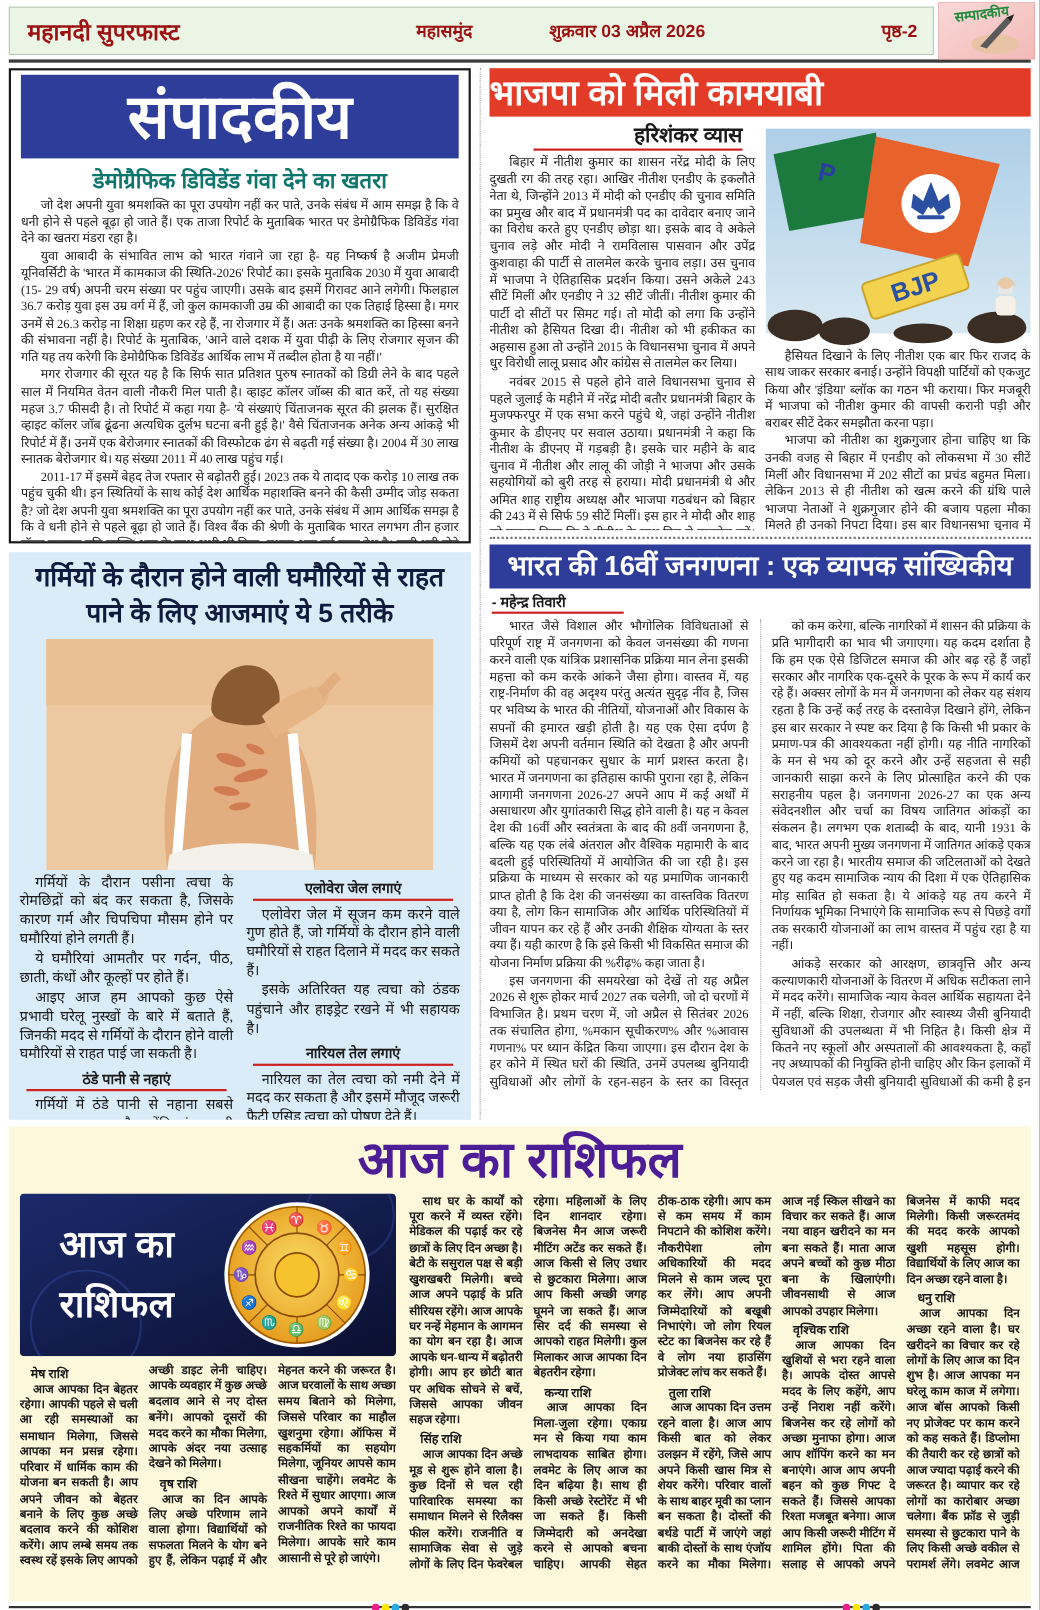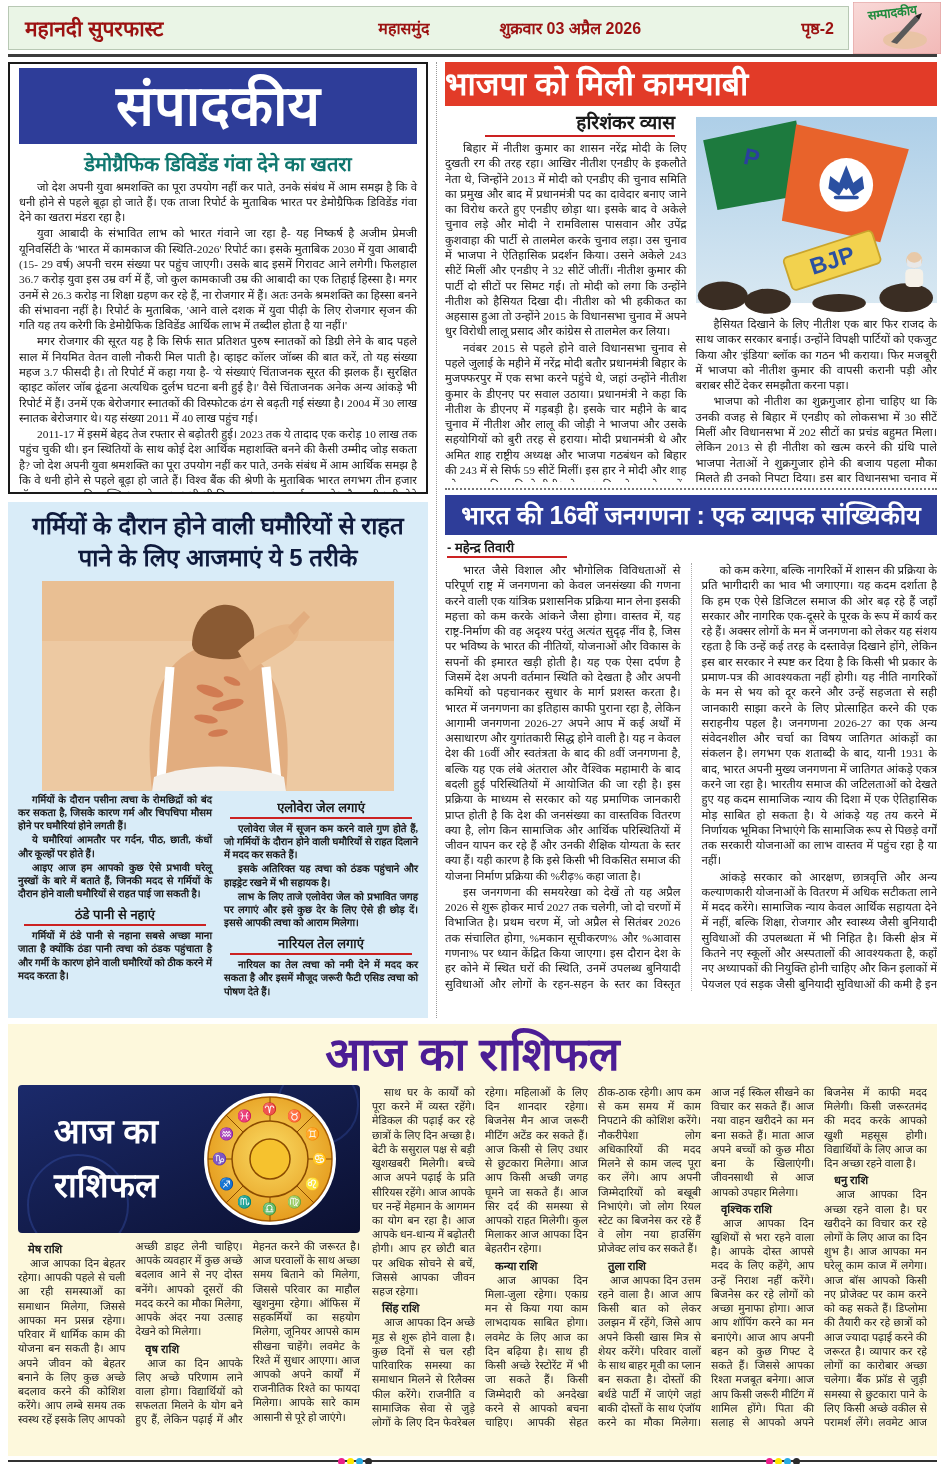--- a/index.html
+++ b/index.html
@@ -28,21 +28,21 @@
   .para{font-size:11.4px;line-height:1.34;text-align:justify;margin:0 0 1px;text-indent:18px;}
   
   .heat-box{margin-top:8px;background:#d9ecf8;height:516px;overflow:hidden;box-sizing:border-box;}
   .heat-headline{color:#0f1a3c;font-size:24px;font-weight:bold;text-align:center;
                  padding:8px 12px 2px;line-height:1.35;font-family:"Liberation Sans","DejaVu Sans",sans-serif;}
   .heat-img{display:block;margin:4px auto 2px;width:352px;height:210px;}
   .heat-cols{display:flex;gap:12px;padding:0 10px;}
   .heat-col{flex:1;min-width:0;}
   .seg-h{font-weight:bold;font-size:13px;text-align:center;border-bottom:2px solid #c22;
          margin:5px 6px 3px;padding-bottom:1px;font-family:"Liberation Sans","DejaVu Sans",sans-serif;}
-  .seg-p{font-size:10px;line-height:1.32;text-align:justify;margin:0 0 1px;text-indent:14px;font-weight:bold;}
+  .seg-p{font-size:13px;line-height:1.32;text-align:justify;margin:0 0 1px;text-indent:14px;}
   
   .bjp-banner{background:#e23b28;color:#fff;font-size:32px;font-weight:bold;text-align:left;
               height:44px;line-height:44px;font-family:"Liberation Sans","DejaVu Sans",sans-serif;}
   .bjp-byline{text-align:right;font-weight:bold;font-size:19px;width:190px;margin:3px 0 4px 40px;
               border-bottom:2px solid #c22;font-family:"Liberation Sans","DejaVu Sans",sans-serif;}
   .bjp-cols{display:flex;gap:9px;height:376px;overflow:hidden;}
   .bjp-col{flex:1;min-width:0;}
   .bjp-photo{width:100%;height:208px;display:block;margin-bottom:3px;}
   .dotted-sep{border-top:2px dotted #777;margin:6px 0 5px;}
   
@@ -57,21 +57,21 @@
   .horo{background:#fdf8dc;margin:6px 8px 0;padding:4px 10px 6px;height:432px;box-sizing:border-box;overflow:hidden;}
   .horo-title{color:#4c1d95;font-size:46px;font-weight:bold;text-align:center;line-height:1.15;
               font-family:"Liberation Sans","DejaVu Sans",sans-serif;}
   .horo-content{display:flex;gap:12px;margin-top:4px;}
   .horo-left{width:342px;flex:none;}
   .horo-banner{width:342px;height:148px;display:block;}
   .horo-left-cols{columns:3;column-gap:10px;column-fill:auto;height:196px;overflow:hidden;margin-top:6px;}
   .horo-right{flex:1;min-width:0;}
   .horo-right-cols{columns:5;column-gap:10px;column-fill:auto;height:352px;overflow:hidden;}
   .hsign{font-weight:bold;font-size:11.3px;margin:2px 0 0 10px;}
-  .horo-p{font-size:10.7px;line-height:1.33;text-align:justify;margin:0;text-indent:12px;}
+  .horo-p{font-size:10.7px;line-height:1.33;text-align:justify;margin:0;text-indent:12px;font-weight:bold;}
   
   .bottom-rule{margin:4px 8px 0;border-top:2px solid #333;position:relative;height:10px;}
   .reg-dots{position:absolute;top:-4px;display:flex;gap:2px;}
   .reg-dots span{width:7px;height:7px;border-radius:50%;display:block;}
   .dots-a{left:330px;} .dots-b{left:758px;}
   .dot-c{background:#29abe2;} .dot-m{background:#ec1e8c;} .dot-y{background:#ffe600;} .dot-k{background:#2b2b2b;}
 </style>
 </head>
 <body>
 
@@ -140,21 +140,20 @@
               <p class="seg-p">गर्मियों के दौरान पसीना त्वचा के रोमछिद्रों को बंद कर सकता है, जिसके कारण गर्म और चिपचिपा मौसम होने पर घमौरियां होने लगती हैं।</p>
               <p class="seg-p">ये घमौरियां आमतौर पर गर्दन, पीठ, छाती, कंधों और कूल्हों पर होते हैं।</p>
               <p class="seg-p">आइए आज हम आपको कुछ ऐसे प्रभावी घरेलू नुस्खों के बारे में बताते हैं, जिनकी मदद से गर्मियों के दौरान होने वाली घमौरियों से राहत पाई जा सकती है।</p>
               <div class="seg-h">ठंडे पानी से नहाएं</div>
               <p class="seg-p">गर्मियों में ठंडे पानी से नहाना सबसे अच्छा माना जाता है क्योंकि ठंडा पानी त्वचा को ठंडक पहुंचाता है और गर्मी के कारण होने वाली घमौरियों को ठीक करने में मदद करता है।</p>
             </div>
           <div class="heat-col">
               <div class="seg-h">एलोवेरा जेल लगाएं</div>
               <p class="seg-p">एलोवेरा जेल में सूजन कम करने वाले गुण होते हैं, जो गर्मियों के दौरान होने वाली घमौरियों से राहत दिलाने में मदद कर सकते हैं।</p>
               <p class="seg-p">इसके अतिरिक्त यह त्वचा को ठंडक पहुंचाने और हाइड्रेट रखने में भी सहायक है।</p>
-              <p class="seg-p">लाभ के लिए ताजे एलोवेरा जेल को प्रभावित जगह पर लगाएं और इसे कुछ देर के लिए ऐसे ही छोड़ दें। इससे आपकी त्वचा को आराम मिलेगा।</p>
               <div class="seg-h">नारियल तेल लगाएं</div>
               <p class="seg-p">नारियल का तेल त्वचा को नमी देने में मदद कर सकता है और इसमें मौजूद जरूरी फैटी एसिड त्वचा को पोषण देते हैं।</p>
             </div>
         </div>
       </div>
     </div>
 
     <div class="col-right">
 
       <div>

